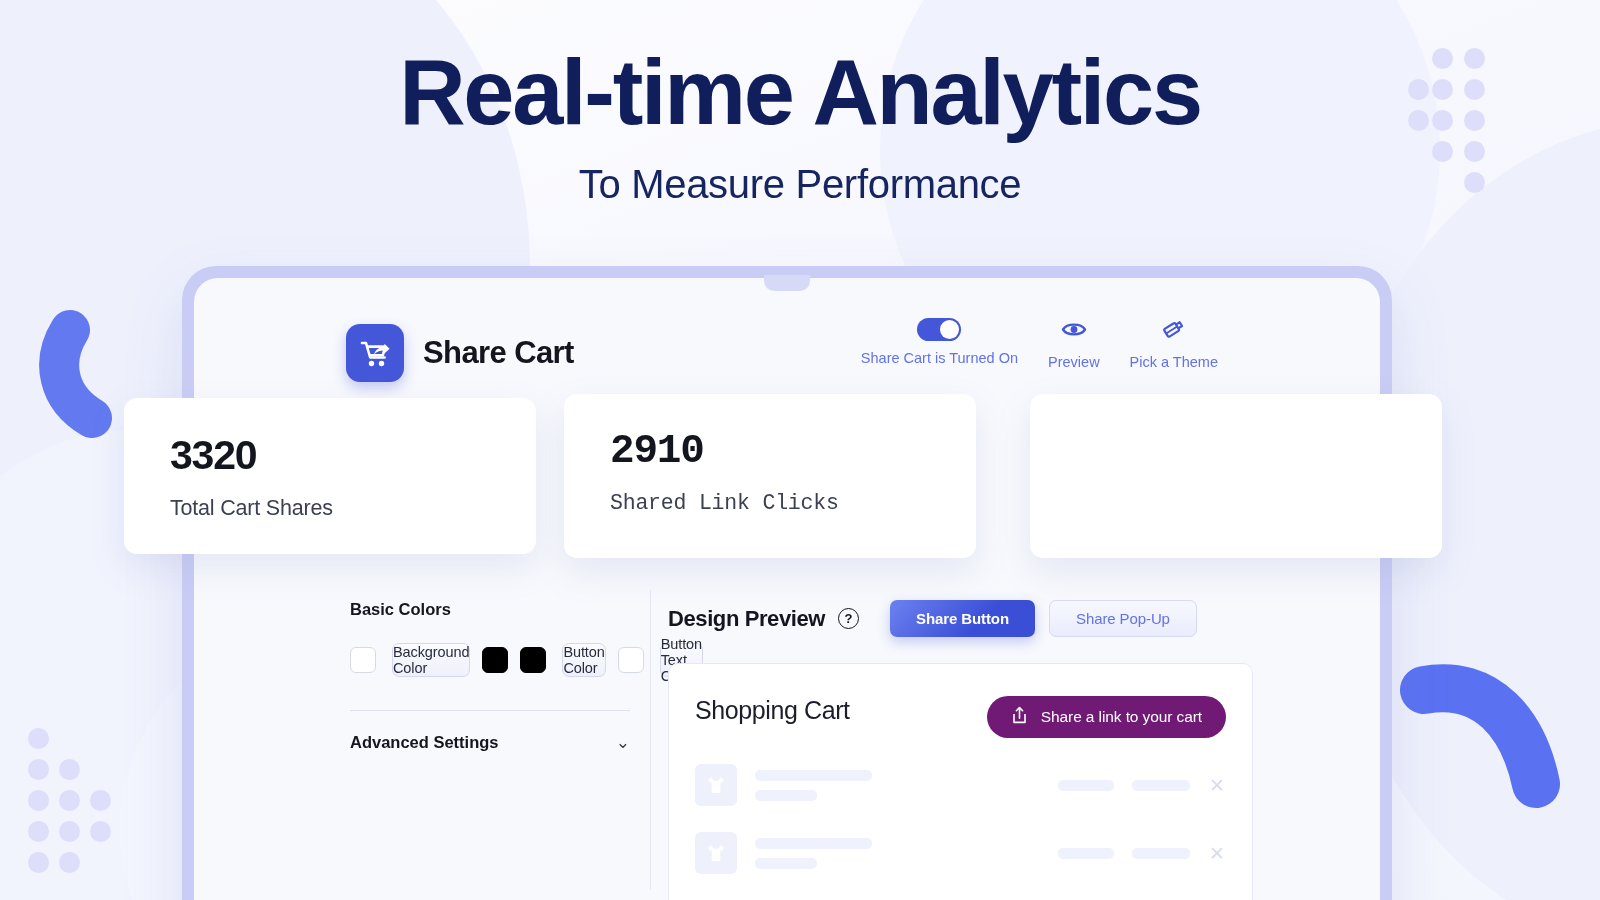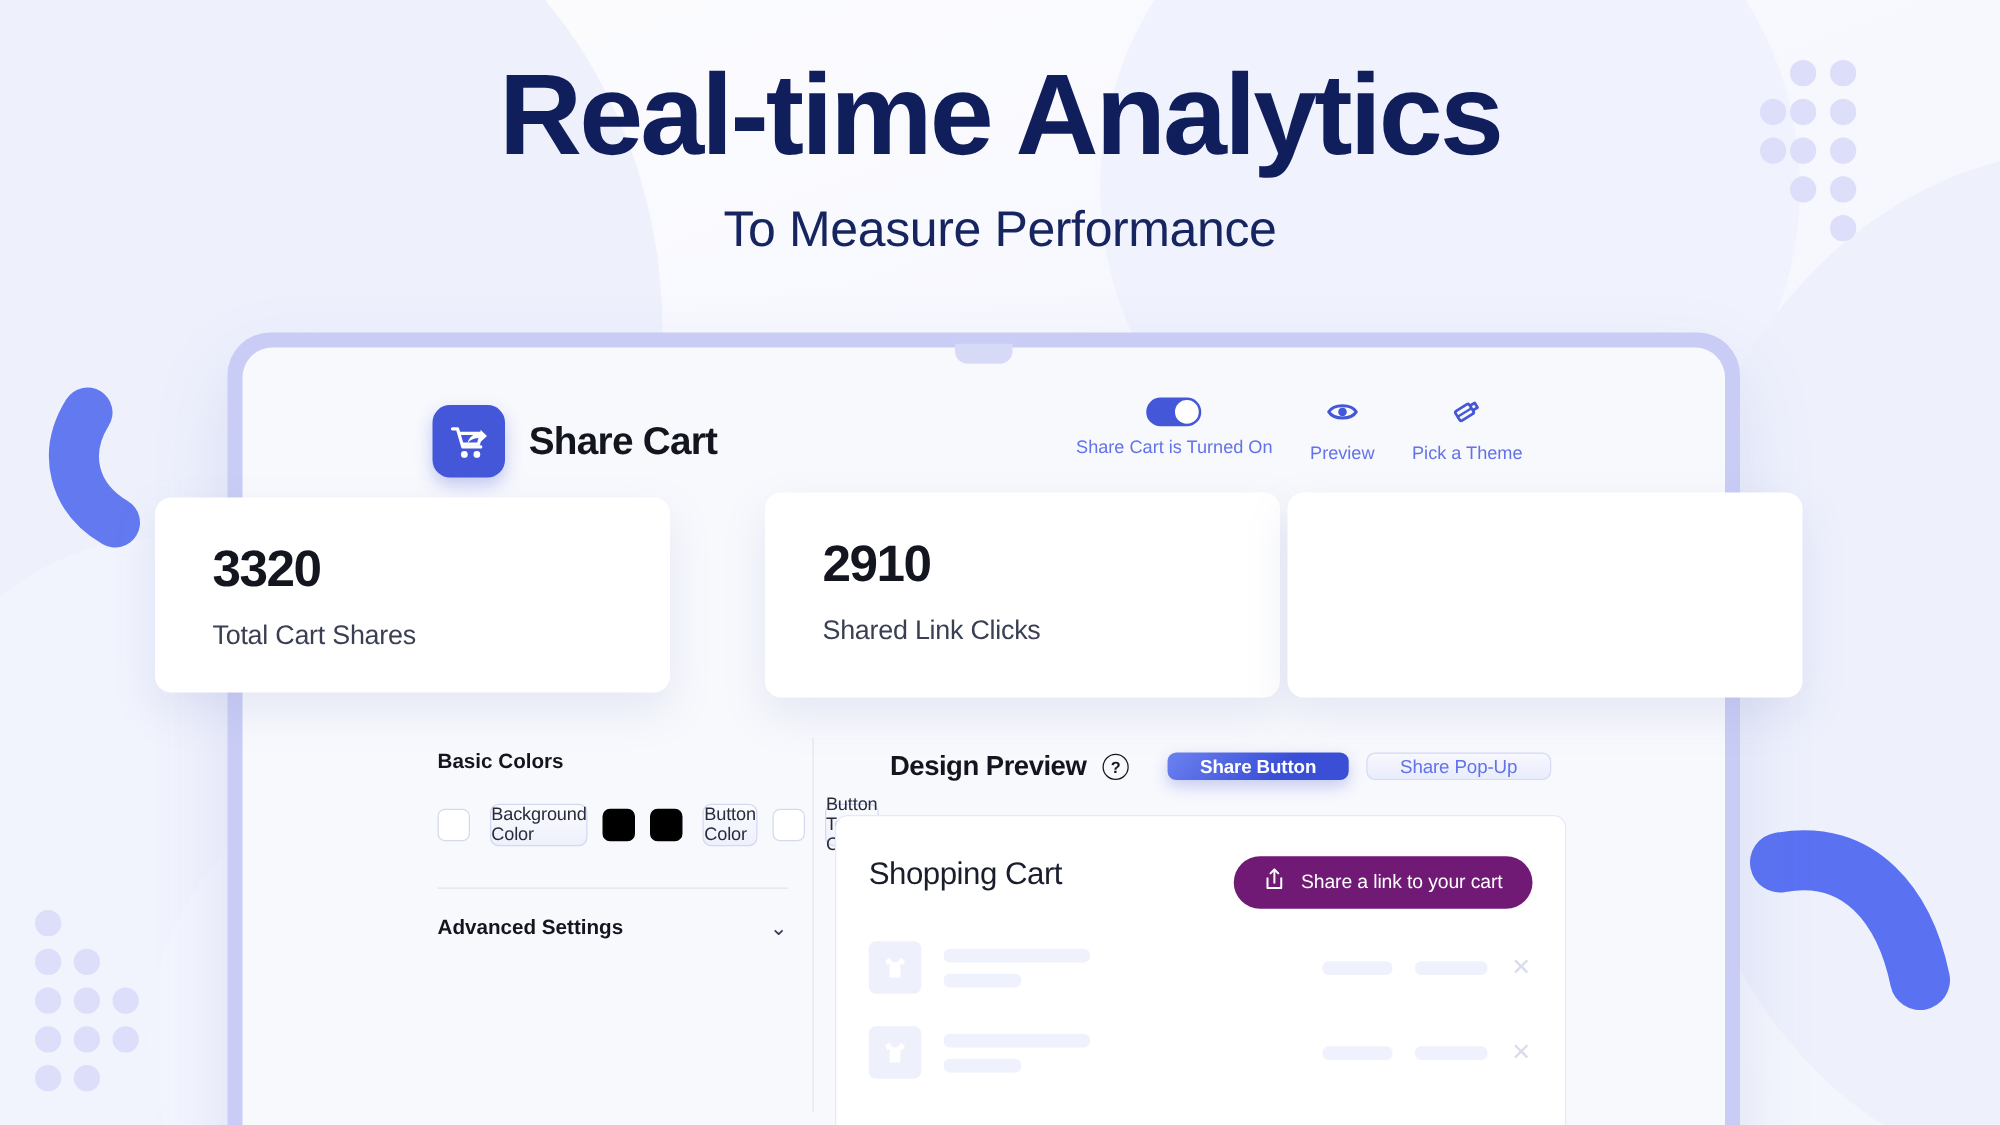--- a/index.html
+++ b/index.html
@@ -130,21 +130,21 @@
 
   
   .stat-card {
     position: absolute;
     background: #fff;
     border-radius: 13px;
     box-shadow: 0 14px 34px rgba(120,132,195,.15);
     padding: 34px 46px;
   }
   #stat-0 { left: 124px; top: 398px; width: 412px; height: 156px; }
-  #stat-1 { left: 612px; top: 394px; width: 412px; height: 164px; }
+  #stat-1 { left: 564px; top: 394px; width: 412px; height: 164px; font-family: Liberation Mono, monospace; }
   #stat-2 { left: 1030px; top: 394px; width: 412px; height: 164px; }
   .stat-value { font-size: 41px; font-weight: 700; color: #14161f; letter-spacing: -1.2px; }
   .stat-label { margin-top: 17px; font-size: 21.5px; color: #3a3f52; letter-spacing: -0.2px; }
 
   
   #panel-left {
     position: absolute; left: 156px; top: 322px;
     width: 280px;
   }
   .section-title { font-size: 16.5px; font-weight: 700; color: #14161f; }
@@ -171,31 +171,31 @@
   }
   #adv-label { font-size: 16.5px; font-weight: 700; color: #14161f; }
   #adv-chevron { color: #3b4054; font-size: 17px; line-height: 1; }
 
   #panel-divider {
     position: absolute; left: 456px; top: 312px;
     width: 1px; height: 300px; background: #e4e7f2;
   }
 
   #panel-right { position: absolute; left: 474px; top: 322px; width: 585px; }
-  #preview-head { display: flex; align-items: center; gap: 0; margin-left: 44px; }
+  #preview-head { display: flex; align-items: center; gap: 0; }
   #preview-title { font-size: 22px; font-weight: 700; color: #14161f; letter-spacing: -0.4px; }
   #help-icon {
     margin-left: 13px; width: 21px; height: 21px;
     border-radius: 50%; border: 1.7px solid #14161f;
     display: flex; align-items: center; justify-content: center;
     font-size: 13px; font-weight: 700; color: #14161f;
   }
   #preview-tabs { margin-left: 31px; display: flex; gap: 14px; }
   .tab {
-    height: 22px; padding: 0 26px;
+    height: 37px; padding: 0 26px;
     border-radius: 7px;
     display: flex; align-items: center; justify-content: center;
     font-size: 15px; font-weight: 700; letter-spacing: -0.1px;
     white-space: nowrap;
   }
   .tab.active {
     background: linear-gradient(135deg,#6d82f0 0%, #3a4fd6 62%);
     color: #fff;
     box-shadow: 0 5px 13px rgba(60,80,210,.28);
   }

